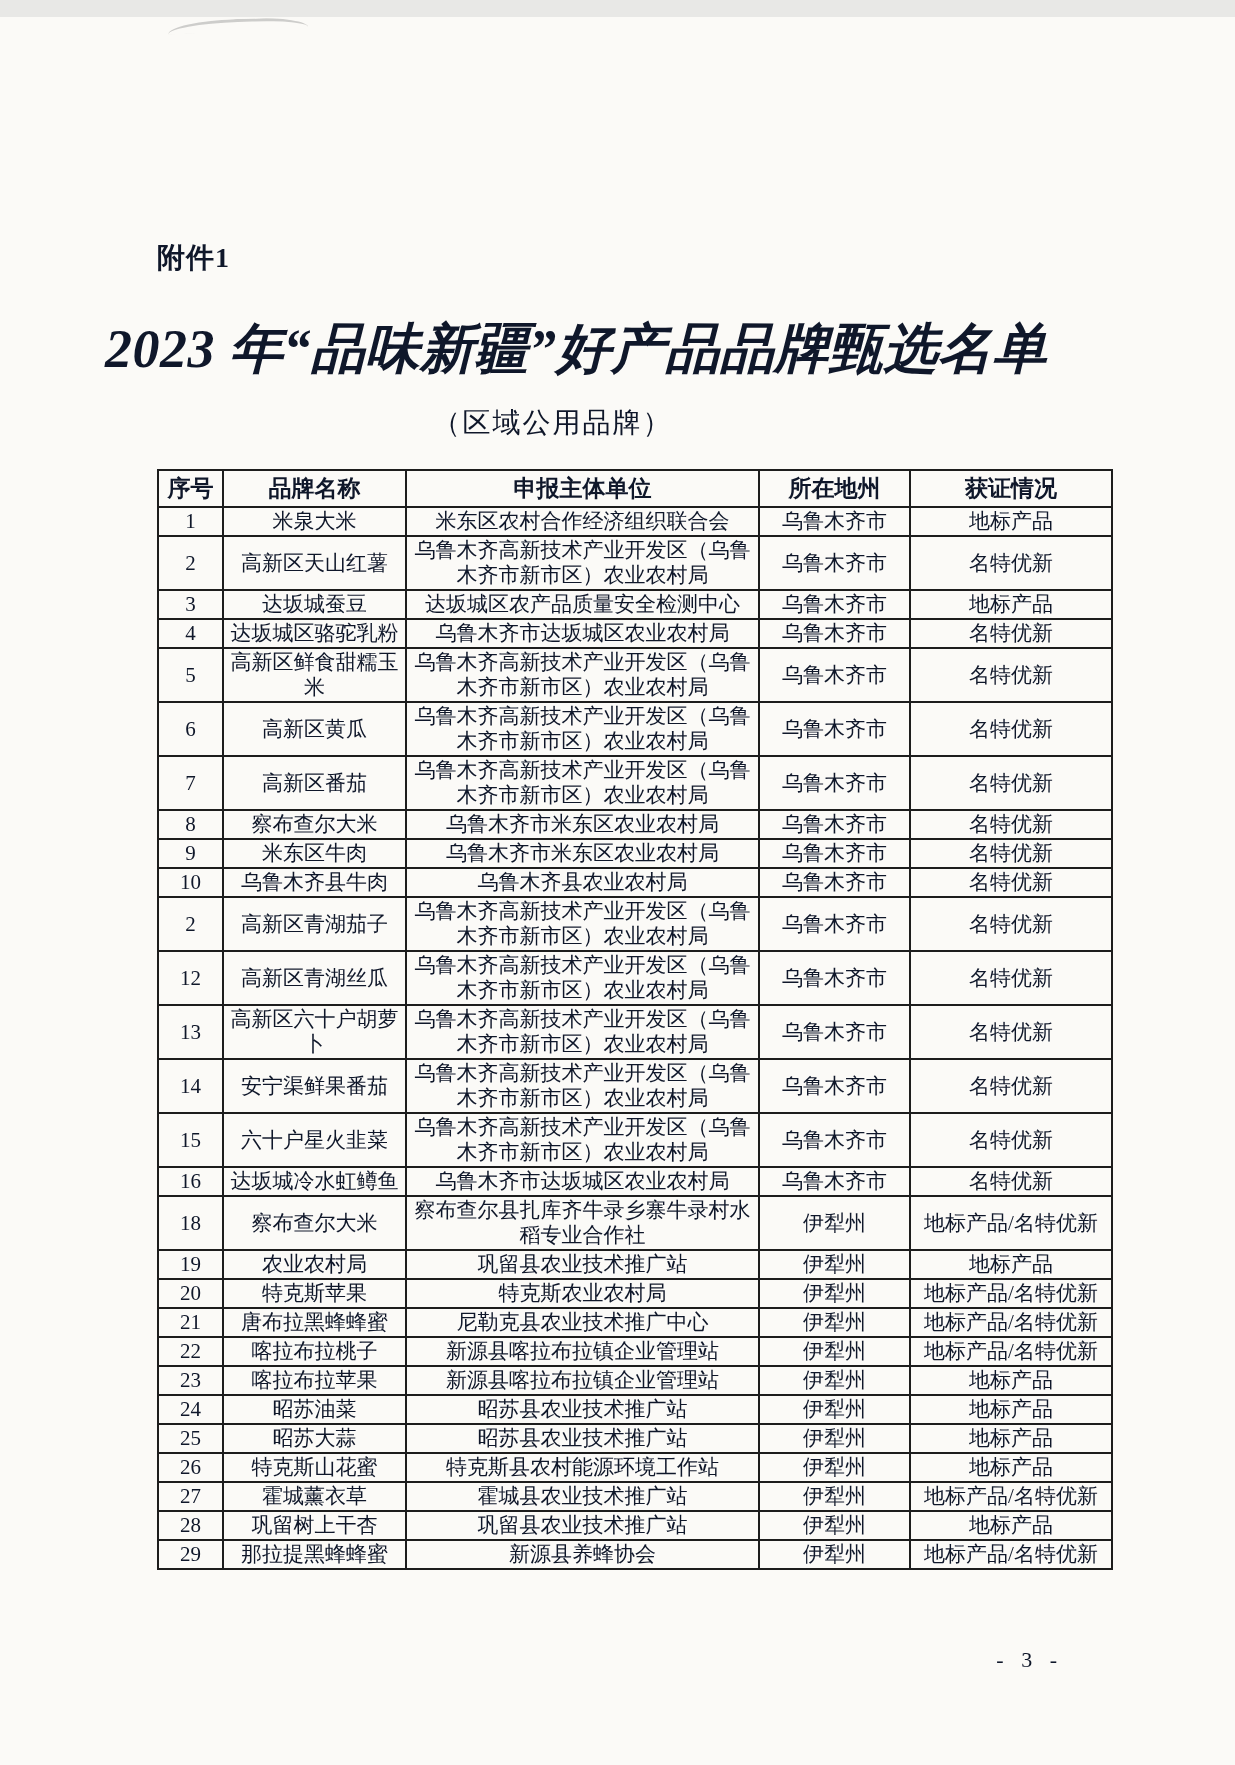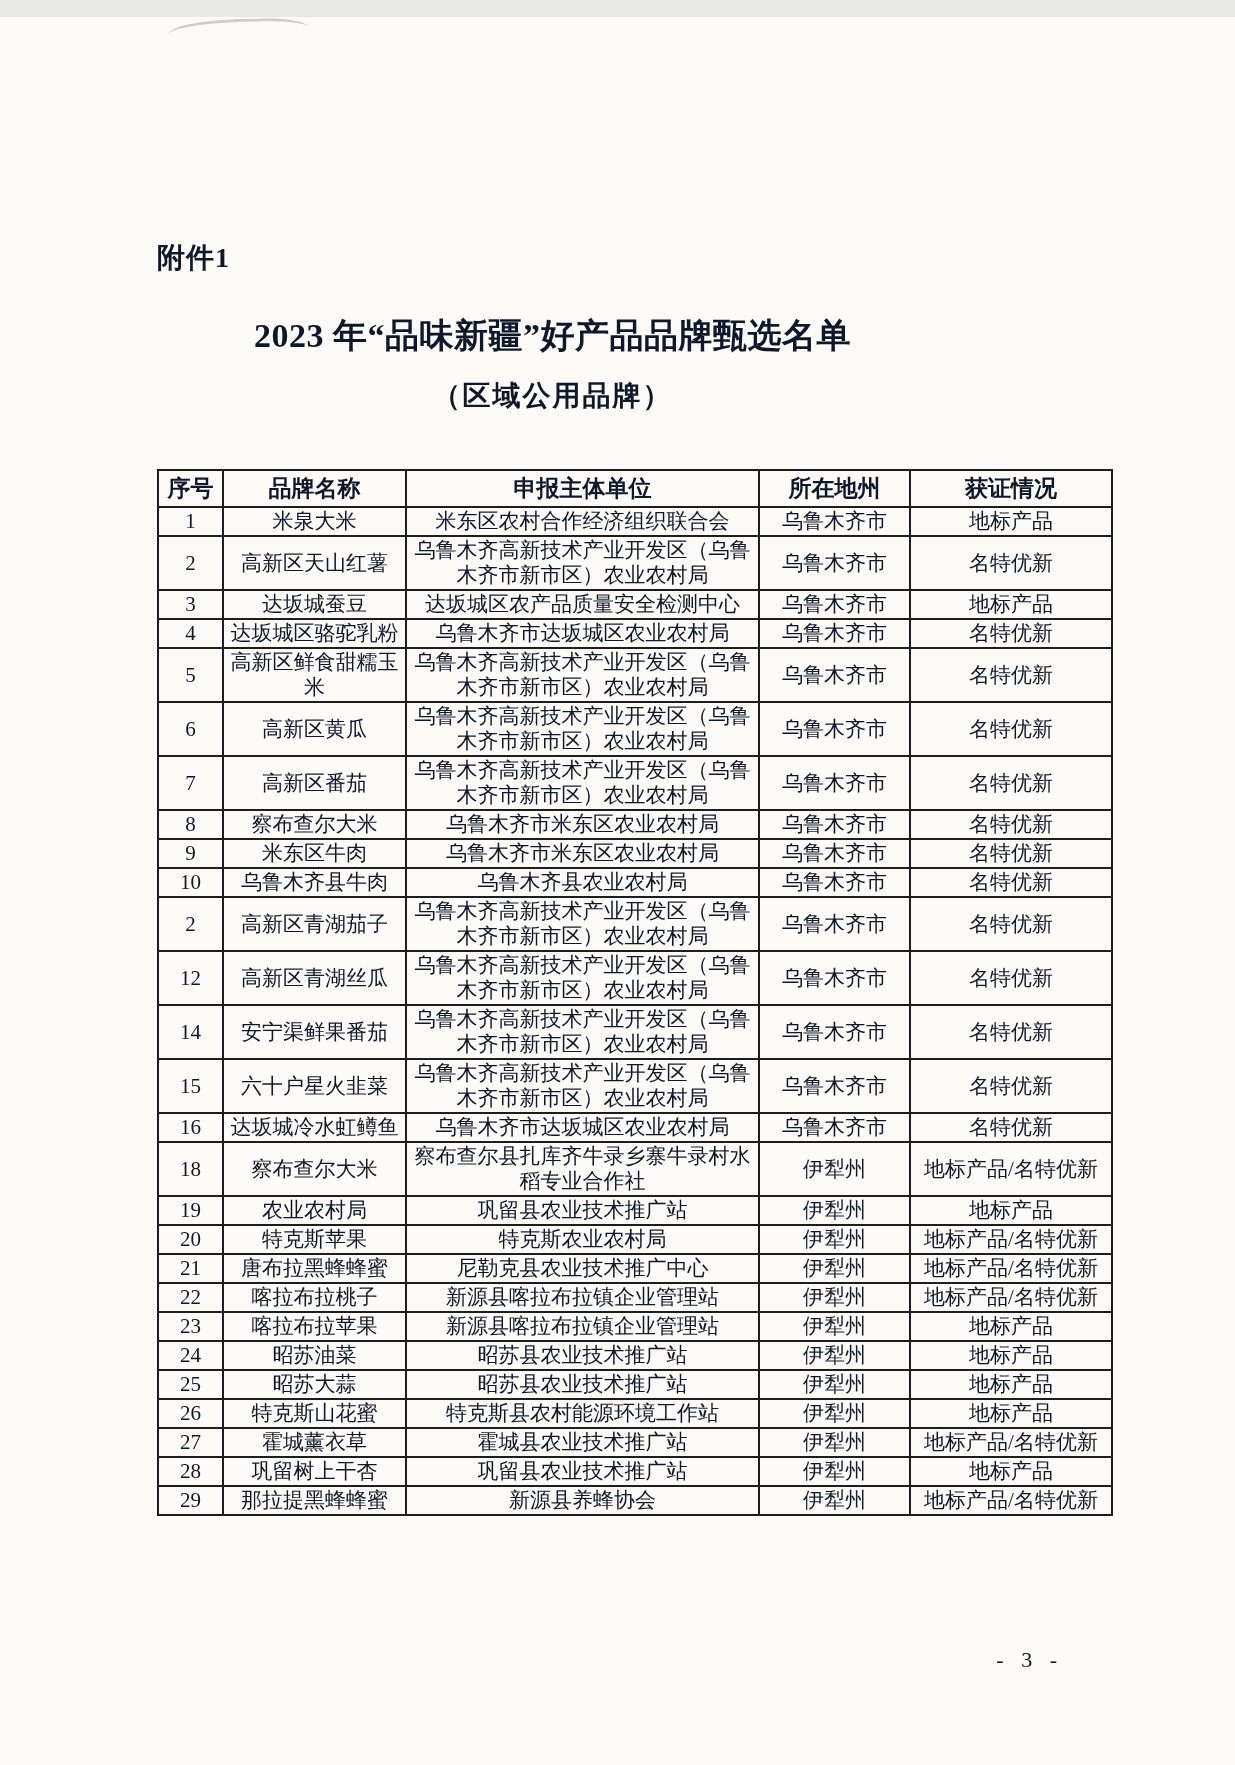--- a/index.html
+++ b/index.html
@@ -26,29 +26,30 @@
     letter-spacing: 1px;
   }
   .title-block {
     position: absolute;
     left: 105px;
     top: 296px;
     width: 895px;
     text-align: center;
   }
   .doc-title {
-    font-size: 34px;
+    font-size: 54px;
     font-weight: 800;
     letter-spacing: 0.5px;
     white-space: nowrap;
+    font-style: italic;
   }
   .doc-subtitle {
     margin-top: 18px;
     font-size: 28px;
-    font-weight: 700;
+    font-weight: 400;
     letter-spacing: 2px;
   }
   .brand-table {
     position: absolute;
     left: 157px;
     top: 452px;
     width: 922px;
     border-collapse: collapse;
     table-layout: fixed;
   }
@@ -198,20 +199,27 @@
           <td class="col-certification">名特优新</td>
         </tr>
         <tr>
           <td class="col-index">12</td>
           <td class="col-brand">高新区青湖丝瓜</td>
           <td class="col-applicant">乌鲁木齐高新技术产业开发区（乌鲁木齐市新市区）农业农村局</td>
           <td class="col-region">乌鲁木齐市</td>
           <td class="col-certification">名特优新</td>
         </tr>
         <tr>
+          <td class="col-index">13</td>
+          <td class="col-brand">高新区六十户胡萝卜</td>
+          <td class="col-applicant">乌鲁木齐高新技术产业开发区（乌鲁木齐市新市区）农业农村局</td>
+          <td class="col-region">乌鲁木齐市</td>
+          <td class="col-certification">名特优新</td>
+        </tr>
+        <tr>
           <td class="col-index">14</td>
           <td class="col-brand">安宁渠鲜果番茄</td>
           <td class="col-applicant">乌鲁木齐高新技术产业开发区（乌鲁木齐市新市区）农业农村局</td>
           <td class="col-region">乌鲁木齐市</td>
           <td class="col-certification">名特优新</td>
         </tr>
         <tr>
           <td class="col-index">15</td>
           <td class="col-brand">六十户星火韭菜</td>
           <td class="col-applicant">乌鲁木齐高新技术产业开发区（乌鲁木齐市新市区）农业农村局</td>

